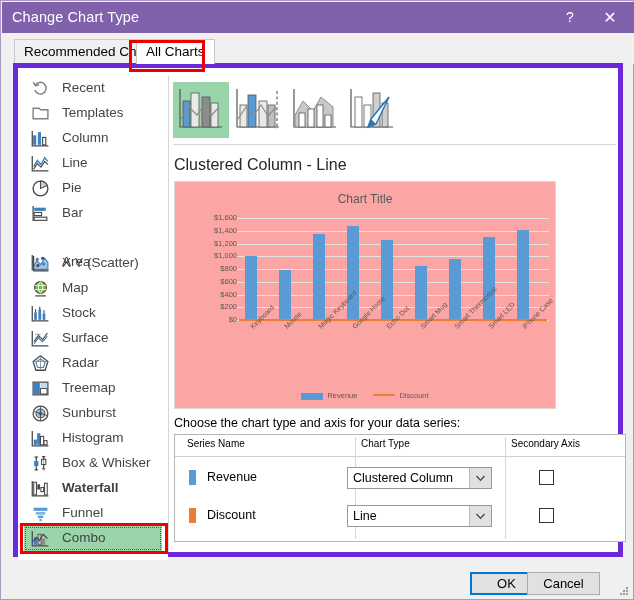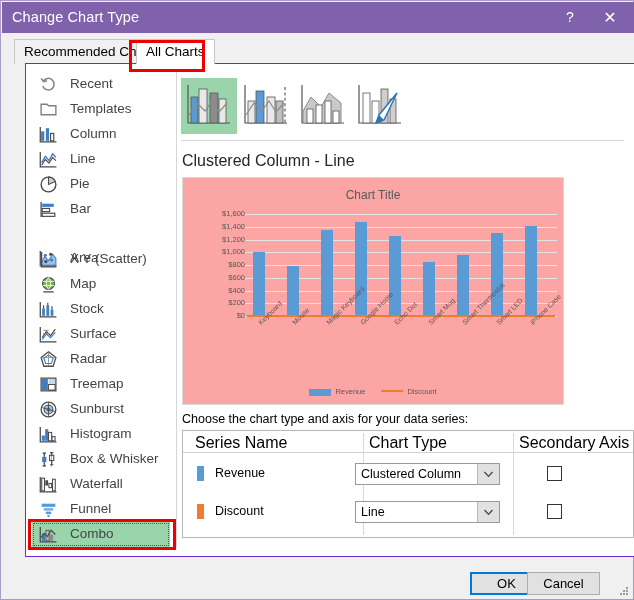--- a/index.html
+++ b/index.html
@@ -89,25 +89,25 @@
     height: 32px;
     box-sizing: border-box;
     border: 3px solid #ec0000;
     z-index: 5;
     pointer-events: none;
   }
 
   
   #panel {
     position: absolute;
-    left: 24px; top: 62px;
+    left: 12px; top: 62px;
     width: 610px;
     height: 494px;
     background: #ffffff;
-    border: 1px solid #6d28d9;
+    border: 5px solid #6d28d9;
     box-sizing: border-box;
   }
 
   
   #catlist {
     position: absolute;
     left: 0; top: 0;
     width: 150px;
     height: 492px;
     background: #ffffff;
@@ -300,21 +300,21 @@
   #th-row {
     position: absolute;
     left: 0; top: 0;
     width: 450px;
     height: 21px;
     border-bottom: 1px solid #d0d0d0;
   }
   .th {
     position: absolute;
     top: 3px;
-    font-size: 16px;
+    font-size: 10px;
     color: #000000;
     white-space: nowrap;
   }
   .vsep {
     position: absolute;
     top: 2px;
     width: 1px;
     height: 102px;
     background: #d8d8d8;
   }
@@ -534,21 +534,21 @@
         <div class="cat-item" style="top: 383px;">
           <span class="cat-icon"><svg viewBox="0 0 18 18" width="19" height="19">
               <path d="M5 2 L5 16 M12 2 L12 16" stroke="#808080" stroke-width=".7"></path>
               <rect x="3" y="6.5" width="4" height="5" fill="#3f7fbf"></rect>
               <rect x="10" y="5" width="4" height="5" fill="none" stroke="#4a4a4a" stroke-width="1"></rect>
               <path d="M5 3 L5 6.5 M5 11.5 L5 15 M12 2.5 L12 5 M12 10 L12 14" stroke="#4a4a4a" stroke-width="1.1"></path>
               <path d="M3.4 3 L6.6 3 M3.4 15 L6.6 15 M10.4 2.5 L13.6 2.5 M10.4 14 L13.6 14" stroke="#4a4a4a" stroke-width="1.1"></path>
             </svg></span>
           <span class="cat-label">Box &amp; Whisker</span>
         </div>
-        <div class="cat-item" style="top: 408px;">
+        <div class="cat-item" style="top: 408px; font-weight: bold;">
           <span class="cat-icon"><svg viewBox="0 0 18 18" width="19" height="19">
               <path d="M1.2 2 L1.2 16 L16.5 16" fill="none" stroke="#4a4a4a" stroke-width="1.2"></path>
               <rect x="2.6" y="3" width="2.6" height="12" fill="none" stroke="#4a4a4a" stroke-width="1"></rect>
               <rect x="6" y="5" width="2.6" height="5" fill="#4a4a4a"></rect>
               <rect x="9.4" y="8" width="2.6" height="4" fill="none" stroke="#4a4a4a" stroke-width="1"></rect>
               <rect x="12.8" y="4" width="2.6" height="11" fill="none" stroke="#4a4a4a" stroke-width="1"></rect>
             </svg></span>
           <span class="cat-label">Waterfall</span>
         </div>
         <div class="cat-item" style="top: 433px;">

